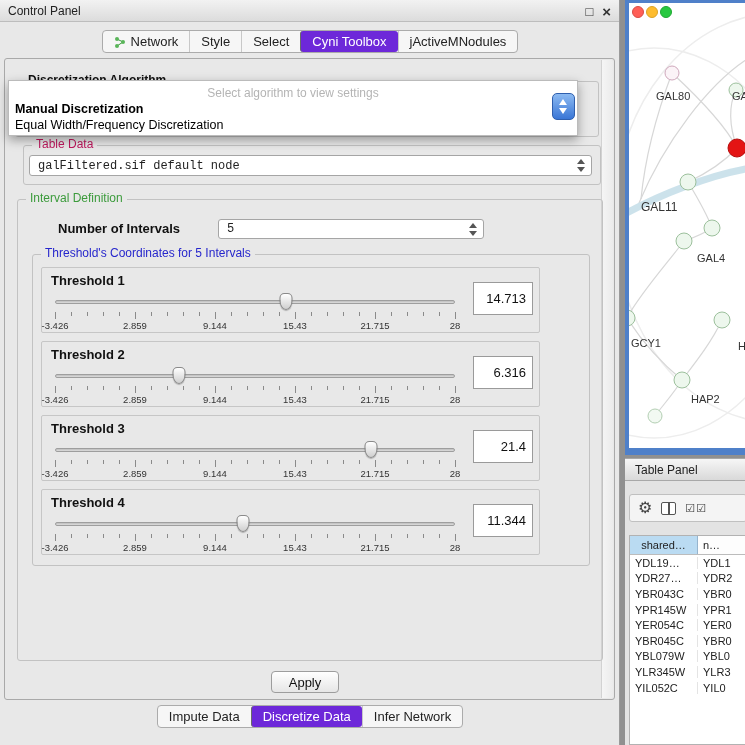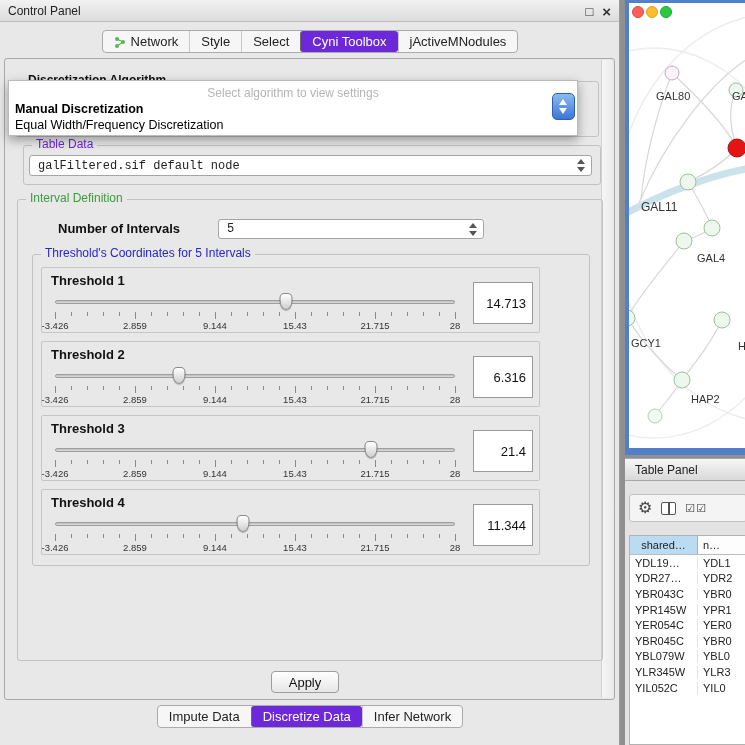--- a/index.html
+++ b/index.html
@@ -42,21 +42,21 @@
   .combo { position:absolute; background:#fff; border:1px solid #a5a5a5; border-radius:3px;
     display:flex; align-items:center; }
   .combo .cval { flex:1; padding:0 8px; font-size:12px; color:#222; overflow:hidden; white-space:nowrap;font-family:Liberation Mono, monospace; }
   .updown { width:8px; height:13px; position:relative; margin-right:6px; }
   .updown::before, .updown::after { content:""; position:absolute; left:0; border-left:4px solid transparent; border-right:4px solid transparent; }
   .updown::before { top:0; border-bottom:5px solid #555; }
   .updown::after  { bottom:0; border-top:5px solid #555; }
 
   
   #tabledata-group { left:18px; top:86px; width:578px; height:40px; }
-  #tabledata-group .glabel { color:#6d28d9; }
+  #tabledata-group .glabel { color:#be185d; }
   #tabledata-combo { left:5px; top:9px; right:8px; height:21px; }
 
   
   #interval-group { left:12px; top:140px; width:586px; height:462px; }
   #interval-group > .glabel { color:#3c9b3c; }
   .numrow-label { position:absolute; left:40px; top:21px; font-size:13px; font-weight:bold; color:#111; }
   #intervals-combo { left:200px; top:19px; width:266px; height:20px; }
 
   #thr-group { left:14px; top:54px; width:558px; height:312px; }
   #thr-group > .glabel { color:#2626cc; }
@@ -67,21 +67,21 @@
   .track { position:absolute; left:0; right:0; top:8px; height:4px;
     background:linear-gradient(#bdbdbd,#dddddd); border:1px solid #9e9e9e; border-radius:2px; }
   .thumb { position:absolute; top:1px; width:13px; height:17px; transform:translateX(-50%);
     background:linear-gradient(#ffffff,#cfcfcf); border:1px solid #8a8a8a;
     border-radius:6px 6px 8px 8px / 6px 6px 12px 12px; box-shadow:0 1px 1px rgba(0,0,0,.25); }
   .ticks { position:absolute; left:0; right:0; top:20px; height:8px; }
   .ticks i { position:absolute; top:0; width:1px; height:4px; background:#8a8a8a; }
   .ticks i.mj { height:7px; }
   .scale { position:absolute; left:0; right:0; top:28px; height:12px; }
   .scale span { position:absolute; transform:translateX(-50%); font-size:9.5px; color:#333; white-space:nowrap; }
-  .valbox { position:absolute; right:6px; top:14px; width:60px; height:42px;
+  .valbox { position:absolute; right:6px; top:14px; width:60px; height:33px;
     background:#fff; border:1px solid #9a9a9a; display:flex; align-items:center;
     justify-content:flex-end; padding-right:6px; font-size:13px; color:#111; }
 
   
   #attr-group { left:14px; top:378px; width:558px; height:81px; }
   #attr-group > .glabel { color:#2626cc; }
   .attr-heading { position:absolute; left:12px; top:10px; font-size:13px; font-weight:bold; color:#111; }
   .attr-list { position:absolute; left:12px; top:28px; width:534px; height:50px;
     background:#fff; border:1px solid #b5b5b5; overflow:hidden; }
   .attr-item { font-size:12px; color:#222; line-height:17px; padding:0 8px; }

